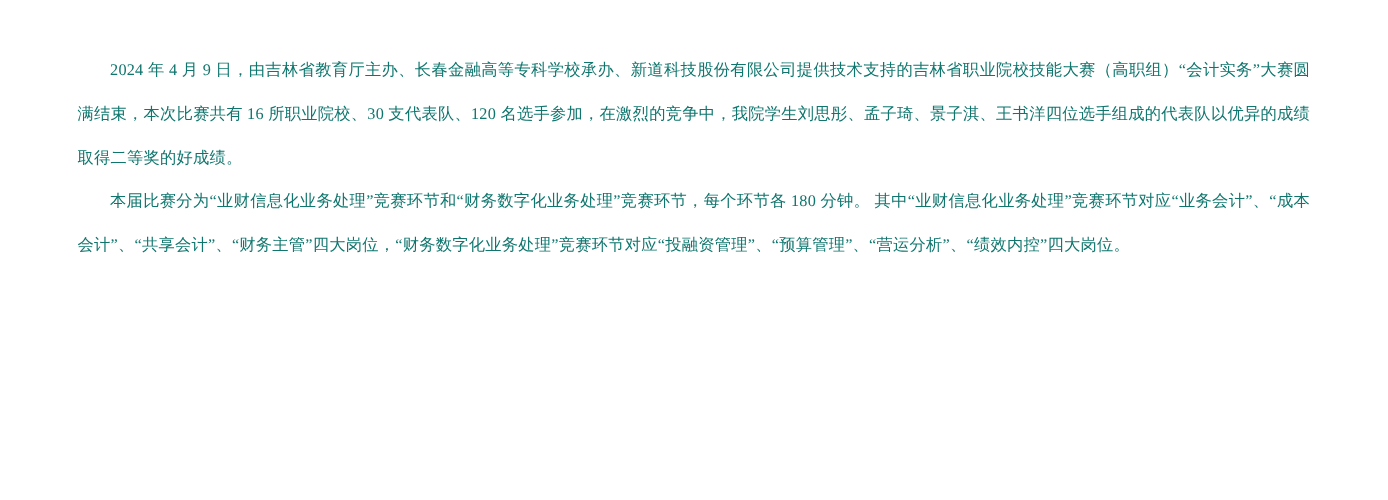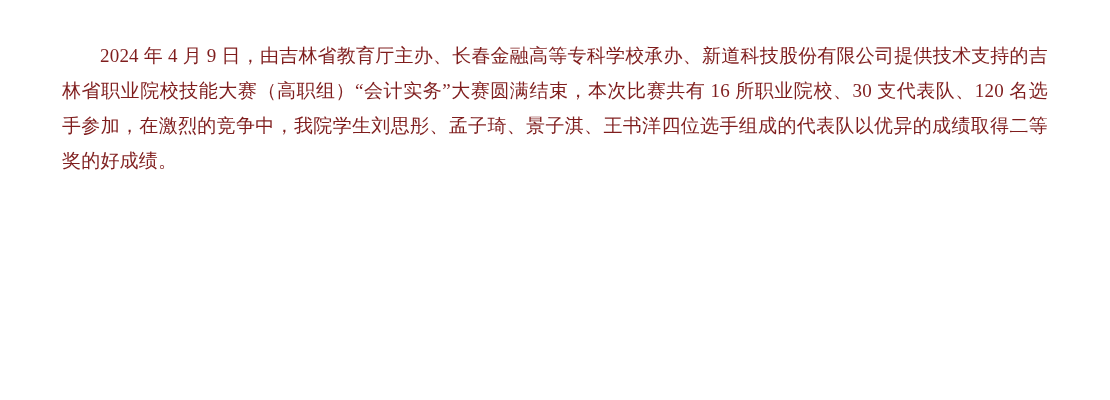--- a/index.html
+++ b/index.html
@@ -20,30 +20,31 @@
     height: 400px;
     padding: 38px 62px 0 62px;
     background: #ffffff;
   }
   .doc-body {
     display: block;
   }
   p.para {
     margin: 0 0 0 0;
     padding: 0;
-    font-size: 19px;
+    font-size: 13px;
     line-height: 35px;
     text-align: justify;
     text-justify: inter-ideograph;
     text-indent: 2em;
     letter-spacing: 0.2px;
-    color: #7f1d1d;
+    color: #0f766e;
     font-family: "Liberation Serif", "DejaVu Serif", serif;
   }
 </style>
 </head>
 <body>
 
 <div class="page">
   <div class="doc-body">
     <p class="para">2024 年 4 月 9 日，由吉林省教育厅主办、长春金融高等专科学校承办、新道科技股份有限公司提供技术支持的吉林省职业院校技能大赛（高职组）“会计实务”大赛圆满结束，本次比赛共有 16 所职业院校、30 支代表队、120 名选手参加，在激烈的竞争中，我院学生刘思彤、孟子琦、景子淇、王书洋四位选手组成的代表队以优异的成绩取得二等奖的好成绩。</p>
+    <p class="para">本届比赛分为“业财信息化业务处理”竞赛环节和“财务数字化业务处理”竞赛环节，每个环节各 180 分钟。 其中“业财信息化业务处理”竞赛环节对应“业务会计”、“成本会计”、“共享会计”、“财务主管”四大岗位，“财务数字化业务处理”竞赛环节对应“投融资管理”、“预算管理”、“营运分析”、“绩效内控”四大岗位。</p>
   </div>
 </div>
 
 </body></html>

